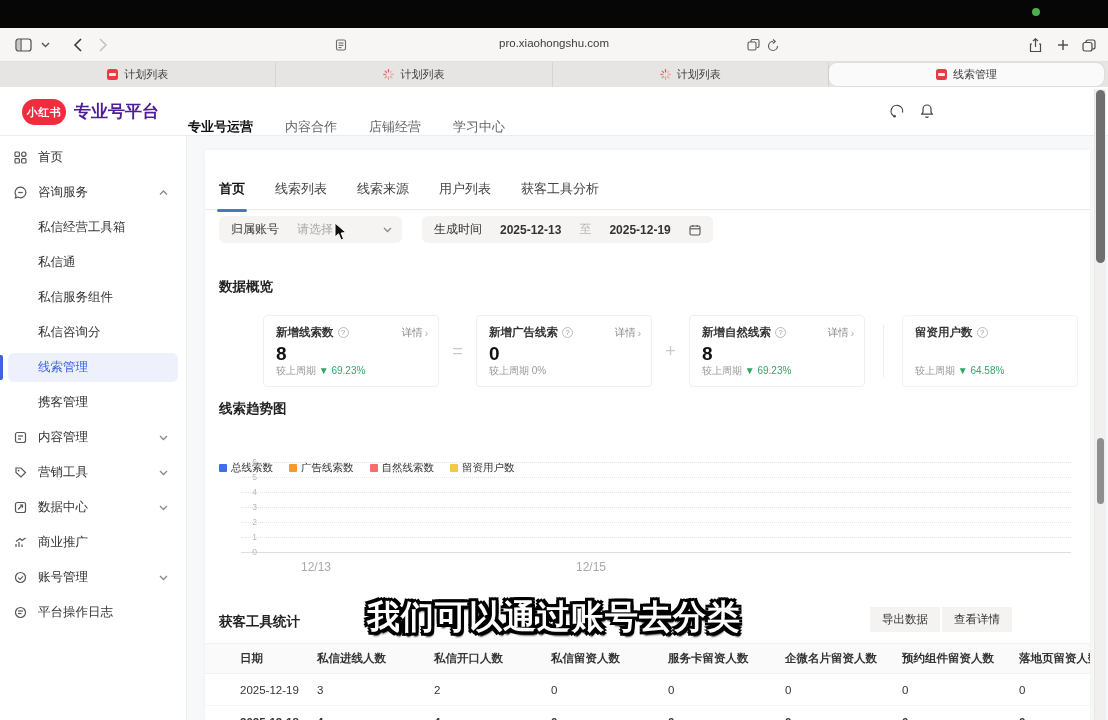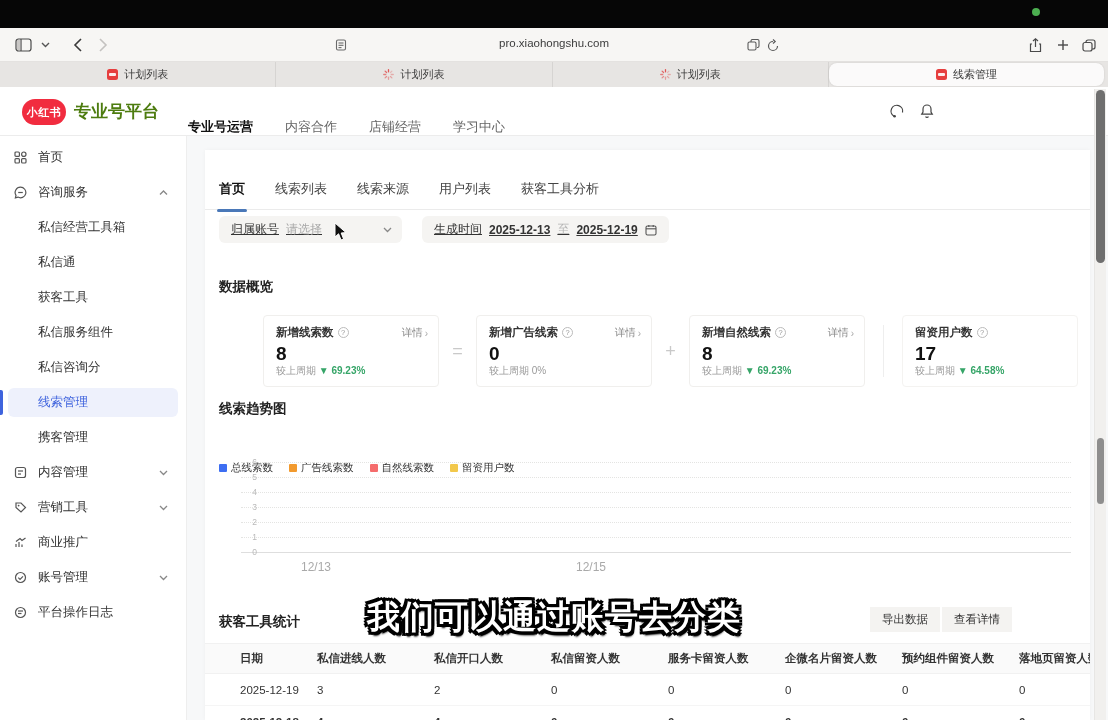--- a/index.html
+++ b/index.html
@@ -21,21 +21,21 @@
   .tabstrip { position:absolute; left:0; top:62px; width:1108px; height:25px; background:#e7e5e3; display:flex; }
   .btab { flex:1; display:flex; align-items:center; justify-content:center; gap:6px; font-size:11px; color:#3b3b3b; border-right:1px solid #d6d4d2; position:relative; }
   .btab:last-child { border-right:none; }
   .btab.active { background:#fbfafa; border-radius:8px; margin:1px 4px 1px 0; border-right:none; box-shadow:0 0 2px rgba(0,0,0,.12); }
   .favicon { width:11px; height:11px; border-radius:2.5px; background:#e63e3e; position:relative; flex:none; }
   .favicon:after { content:""; position:absolute; left:2px; top:4px; width:7px; height:3px; background:rgba(255,255,255,.9); border-radius:1px; }
   .spinner { width:11px; height:11px; flex:none; }
   
   .appheader { position:absolute; left:0; top:87px; width:1108px; height:49px; background:#fff; border-bottom:1px solid #ececec; }
   .logo-pill { position:absolute; left:22px; top:12px; width:44px; height:26px; background:#f12c3f; border-radius:14px; color:#fff; font-size:11px; font-weight:bold; display:flex; align-items:center; justify-content:center; letter-spacing:.5px; }
-  .app-title { position:absolute; left:74px; top:13px; font-size:17px; font-weight:bold; color:#4d7c0f;text-align:right; }
+  .app-title { position:absolute; left:74px; top:13px; font-size:17px; font-weight:bold; color:#4c1d95;text-align:right; }
   .hnav { position:absolute; left:188px; top:0; height:49px; display:flex; align-items:flex-end; gap:32px; }
   .hnav-item { font-size:13px; color:#666; }
   .hnav-item.active { color:#111; font-weight:bold; }
   .hicon { position:absolute; top:16px; width:18px; height:18px; color:#444; }
   
   .sidebar { position:absolute; left:0; top:136px; width:187px; height:584px; background:#fff; border-right:1px solid #eeeeee; padding-top:4px; }
   .s-item { position:relative; height:35px; display:flex; align-items:center; font-size:12.5px; color:#333; }
   .s-item .ic { position:absolute; left:14px; width:14px; height:14px; color:#555; display:flex; align-items:center; }
   .s-item .lbl { position:absolute; left:38px; }
   .s-item.child .lbl { left:38px; }
@@ -47,37 +47,37 @@
   
   .main { position:absolute; left:187px; top:136px; width:921px; height:584px; background:#f7f8f9; }
   .panel { position:absolute; left:18px; top:14px; width:885px; height:570px; background:#fff; box-shadow:0 0 4px rgba(0,0,0,.04); }
   
   .ctabs { position:absolute; left:0; top:20px; width:885px; height:40px; border-bottom:1px solid #ebebeb; display:flex; align-items:center; padding-left:14px; gap:30px; }
   .ctab { font-size:13px; color:#444; position:relative; padding-bottom:2px; }
   .ctab.active { color:#111; font-weight:bold; }
   .ctab.active:after { content:""; position:absolute; left:-2px; right:-2px; bottom:-12px; height:3px; background:#4a78b8; border-radius:2px; }
   
   .filters { position:absolute; left:14px; top:66px; display:flex; gap:20px; }
-  .fpill { background:#f5f4f2; border-radius:6px; height:27px; display:flex; align-items:center; padding:0 12px; font-size:12px; color:#333; gap:7px;text-decoration:underline; }
+  .fpill { background:#f5f4f2; border-radius:6px; height:27px; display:flex; align-items:center; padding:0 12px; font-size:12px; color:#333; gap:18px; }
   .fpill .ph { color:#a8a8a8; }
   .fpill .sep { color:#b5b5b5; }
   .fpill .chvd { color:#888; display:flex; }
   .acct { width:183px; justify-content:flex-start; position:relative; }
   .acct .chvd { position:absolute; right:10px; }
   
   .sec-title { position:absolute; font-size:13.5px; font-weight:bold; color:#222; }
   .cards { position:absolute; left:14px; top:165px; display:flex; align-items:stretch;padding-left:44px; }
   .card { width:176px; height:72px; border:1px solid #f0efed; border-radius:4px; padding:9px 12px; position:relative; }
   .card-top { display:flex; align-items:center; font-size:11.5px; color:#333; font-weight:bold; gap:4px; }
   .qmark { width:11px; height:11px; border:1px solid #bbb; border-radius:50%; font-size:7.5px; color:#999; display:inline-flex; align-items:center; justify-content:center; font-weight:normal; }
   .detail-link { position:absolute; right:10px; top:10px; font-size:10.5px; color:#888; display:flex; align-items:center; gap:2px; }
   .detail-link .arr { font-size:10px; color:#aaa; }
   .card-val { font-size:19px; font-weight:bold; color:#111; margin-top:3px; }
   .card-cmp { position:absolute; left:12px; bottom:8px; font-size:10px; color:#9a9a9a; }
-  .delta-up { color:#36a568;font-weight:bold; }
+  .delta-up { color:#36a568; }
   .delta-flat { color:#9a9a9a; }
   .op { width:37px; display:flex; align-items:center; justify-content:center; font-size:18px; color:#c9c9c9; }
   .vdiv { width:37px; display:flex; align-items:center; justify-content:center; }
   .vdiv i { display:block; width:1px; height:52px; background:#eeeeee; }
   
   .legend { position:absolute; left:14px; top:281px; display:flex; gap:16px; font-size:10.5px; color:#333; align-items:center;margin-top:30px; }
   .legend .li { display:flex; align-items:center; gap:4px; }
   .lsq { width:8px; height:8px; border-radius:1px; display:inline-block; }
   .lg0{background:#3d6ef2;} .lg1{background:#f29a2e;} .lg2{background:#f56c6c;} .lg3{background:#f2c84b;}
   .chart { position:absolute; left:14px; top:310px; width:856px; height:112px; }
@@ -266,23 +266,20 @@
           </svg>
         </span>
     </div>
     <div class="s-item child">
         <span class="lbl">私信经营工具箱</span>
       </div>
     <div class="s-item child">
         <span class="lbl">私信通</span>
       </div>
     <div class="s-item child">
-        <span class="lbl">获客工具</span>
-      </div>
-    <div class="s-item child">
         <span class="lbl">私信服务组件</span>
       </div>
     <div class="s-item child">
         <span class="lbl">私信咨询分</span>
       </div>
     <div class="s-item child active-item">
       <span class="pill"></span>
       <span class="bar"></span>
       <span class="lbl">线索管理</span>
     </div>
@@ -305,20 +302,35 @@
         </span>
     </div>
     <div class="s-item">
       <span class="ic">
           <svg width="13" height="13" viewBox="0 0 13 13" fill="none" stroke="#555" stroke-width="1.2">
             <path d="M2 2 h5 l4.5 4.5 -4.5 4.5 L2 6.5 z"></path>
             <circle cx="4.6" cy="4.6" r=".9" fill="#555" stroke="none"></circle>
           </svg>
         </span>
       <span class="lbl">营销工具</span>
+      <span class="chv">
+          <svg width="9" height="6" viewBox="0 0 9 6" fill="none" stroke="#888" stroke-width="1.3">
+            <polyline points="1,1 4.5,4.5 8,1"></polyline>
+          </svg>
+        </span>
+    </div>
+    <div class="s-item">
+      <span class="ic">
+          <svg width="13" height="13" viewBox="0 0 13 13" fill="none" stroke="#555" stroke-width="1.2">
+            <rect x="1.5" y="1.5" width="10" height="10" rx="2"></rect>
+            <polyline points="4,8.5 8.5,4"></polyline>
+            <polyline points="5.8,4 8.5,4 8.5,6.7"></polyline>
+          </svg>
+        </span>
+      <span class="lbl">数据中心</span>
       <span class="chv">
           <svg width="9" height="6" viewBox="0 0 9 6" fill="none" stroke="#888" stroke-width="1.3">
             <polyline points="1,1 4.5,4.5 8,1"></polyline>
           </svg>
         </span>
     </div>
     <div class="s-item">
       <span class="ic">
           <svg width="13" height="13" viewBox="0 0 13 13" fill="none" stroke="#555" stroke-width="1.2">
             <line x1="2" y1="11" x2="2" y2="8"></line>
@@ -433,21 +445,20 @@
           <div class="card-cmp"><span>较上周期</span> <span class="delta-up">▼ 69.23%</span></div>
         </div>
         <div class="vdiv">
             <i></i>
           </div>
         <div class="card" style="border-color:#f4f3f1">
           <div class="card-top">
               <span>留资用户数</span>
               <span class="qmark">?</span>
             </div>
-          <div class="card-val">17</div>
           <div class="card-cmp"><span>较上周期</span> <span class="delta-up">▼ 64.58%</span></div>
         </div>
       </div>
 
       <div class="sec-title" style="left:14px; top:250px">线索趋势图</div>
       <div class="legend">
         <span class="li">
             <i class="lsq lg0"></i>
             <span>总线索数</span>
           </span>

